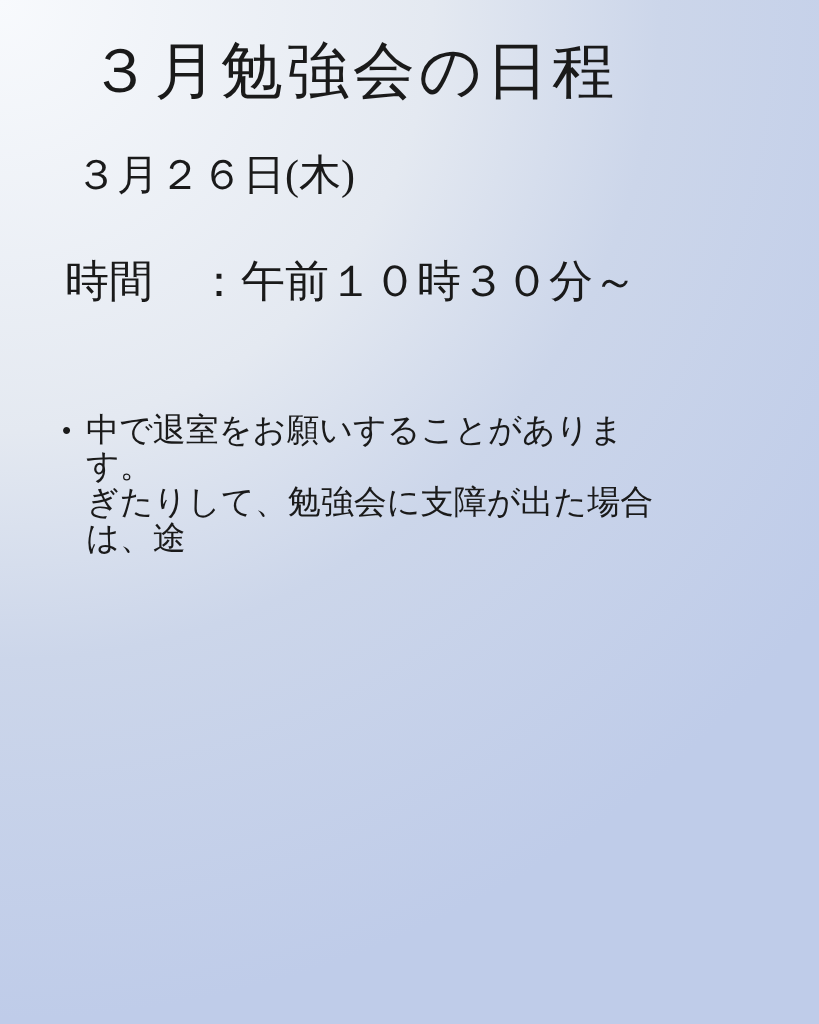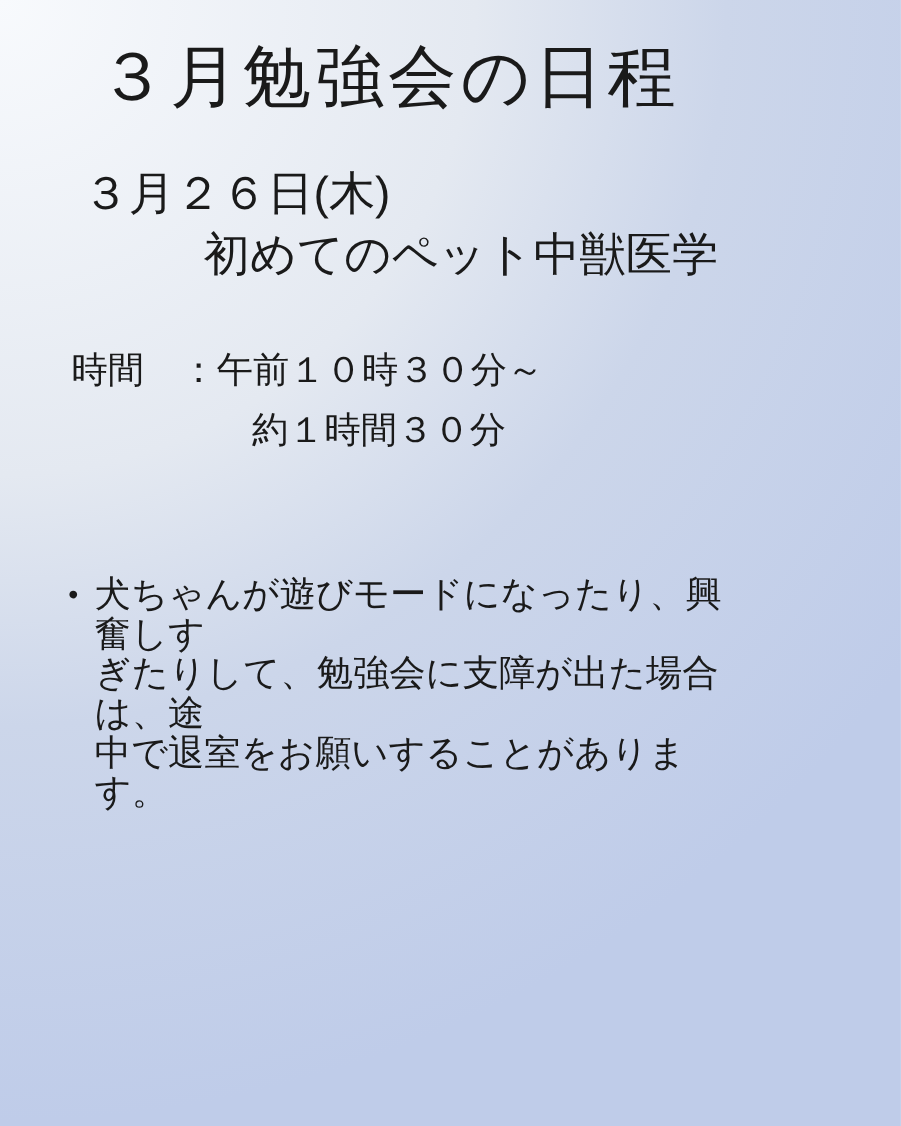--- a/index.html
+++ b/index.html
@@ -25,26 +25,27 @@
     font-weight: 400;
     letter-spacing: 4px;
     line-height: 1.2;
   }
 
   .schedule {
     margin: 40px 0 0 75px;
     font-size: 42px;
     line-height: 55px;
     font-weight: 400;
+    font-family: Liberation Serif, serif;
   }
   .schedule .sub { padding-left: 110px; }
 
   .details {
     margin: 50px 0 0 65px;
-    font-size: 33px;
+    font-size: 44px;
     line-height: 55px;
   }
   .details .indent { padding-left: 164px; }
 
   .notes {
     margin: 104px 28px 0 62px;
     display: flex;
     align-items: flex-start;
     font-size: 33px;
     line-height: 36px;
@@ -59,30 +60,27 @@
 </style>
 </head>
 <body>
 
 <div class="page">
 
   <h1 class="title">３月勉強会の日程</h1>
 
   <div class="schedule">
     <div class="line date">３月２６日(木)</div>
-    <div class="line sub">初めてのペット中獣医学</div>
   </div>
 
   <div class="details">
     <div class="line">時間　：午前１０時３０分～</div>
-    <div class="line indent">約１時間３０分</div>
   </div>
 
   <div class="notes">
     <span class="bullet">•</span>
     <div class="notes-text">
-      <div>犬ちゃんが遊びモードになったり、興奮しす</div>
+      <div>中で退室をお願いすることがあります。</div>
       <div>ぎたりして、勉強会に支障が出た場合は、途</div>
-      <div>中で退室をお願いすることがあります。</div>
     </div>
   </div>
 
 </div>
 
 </body></html>

